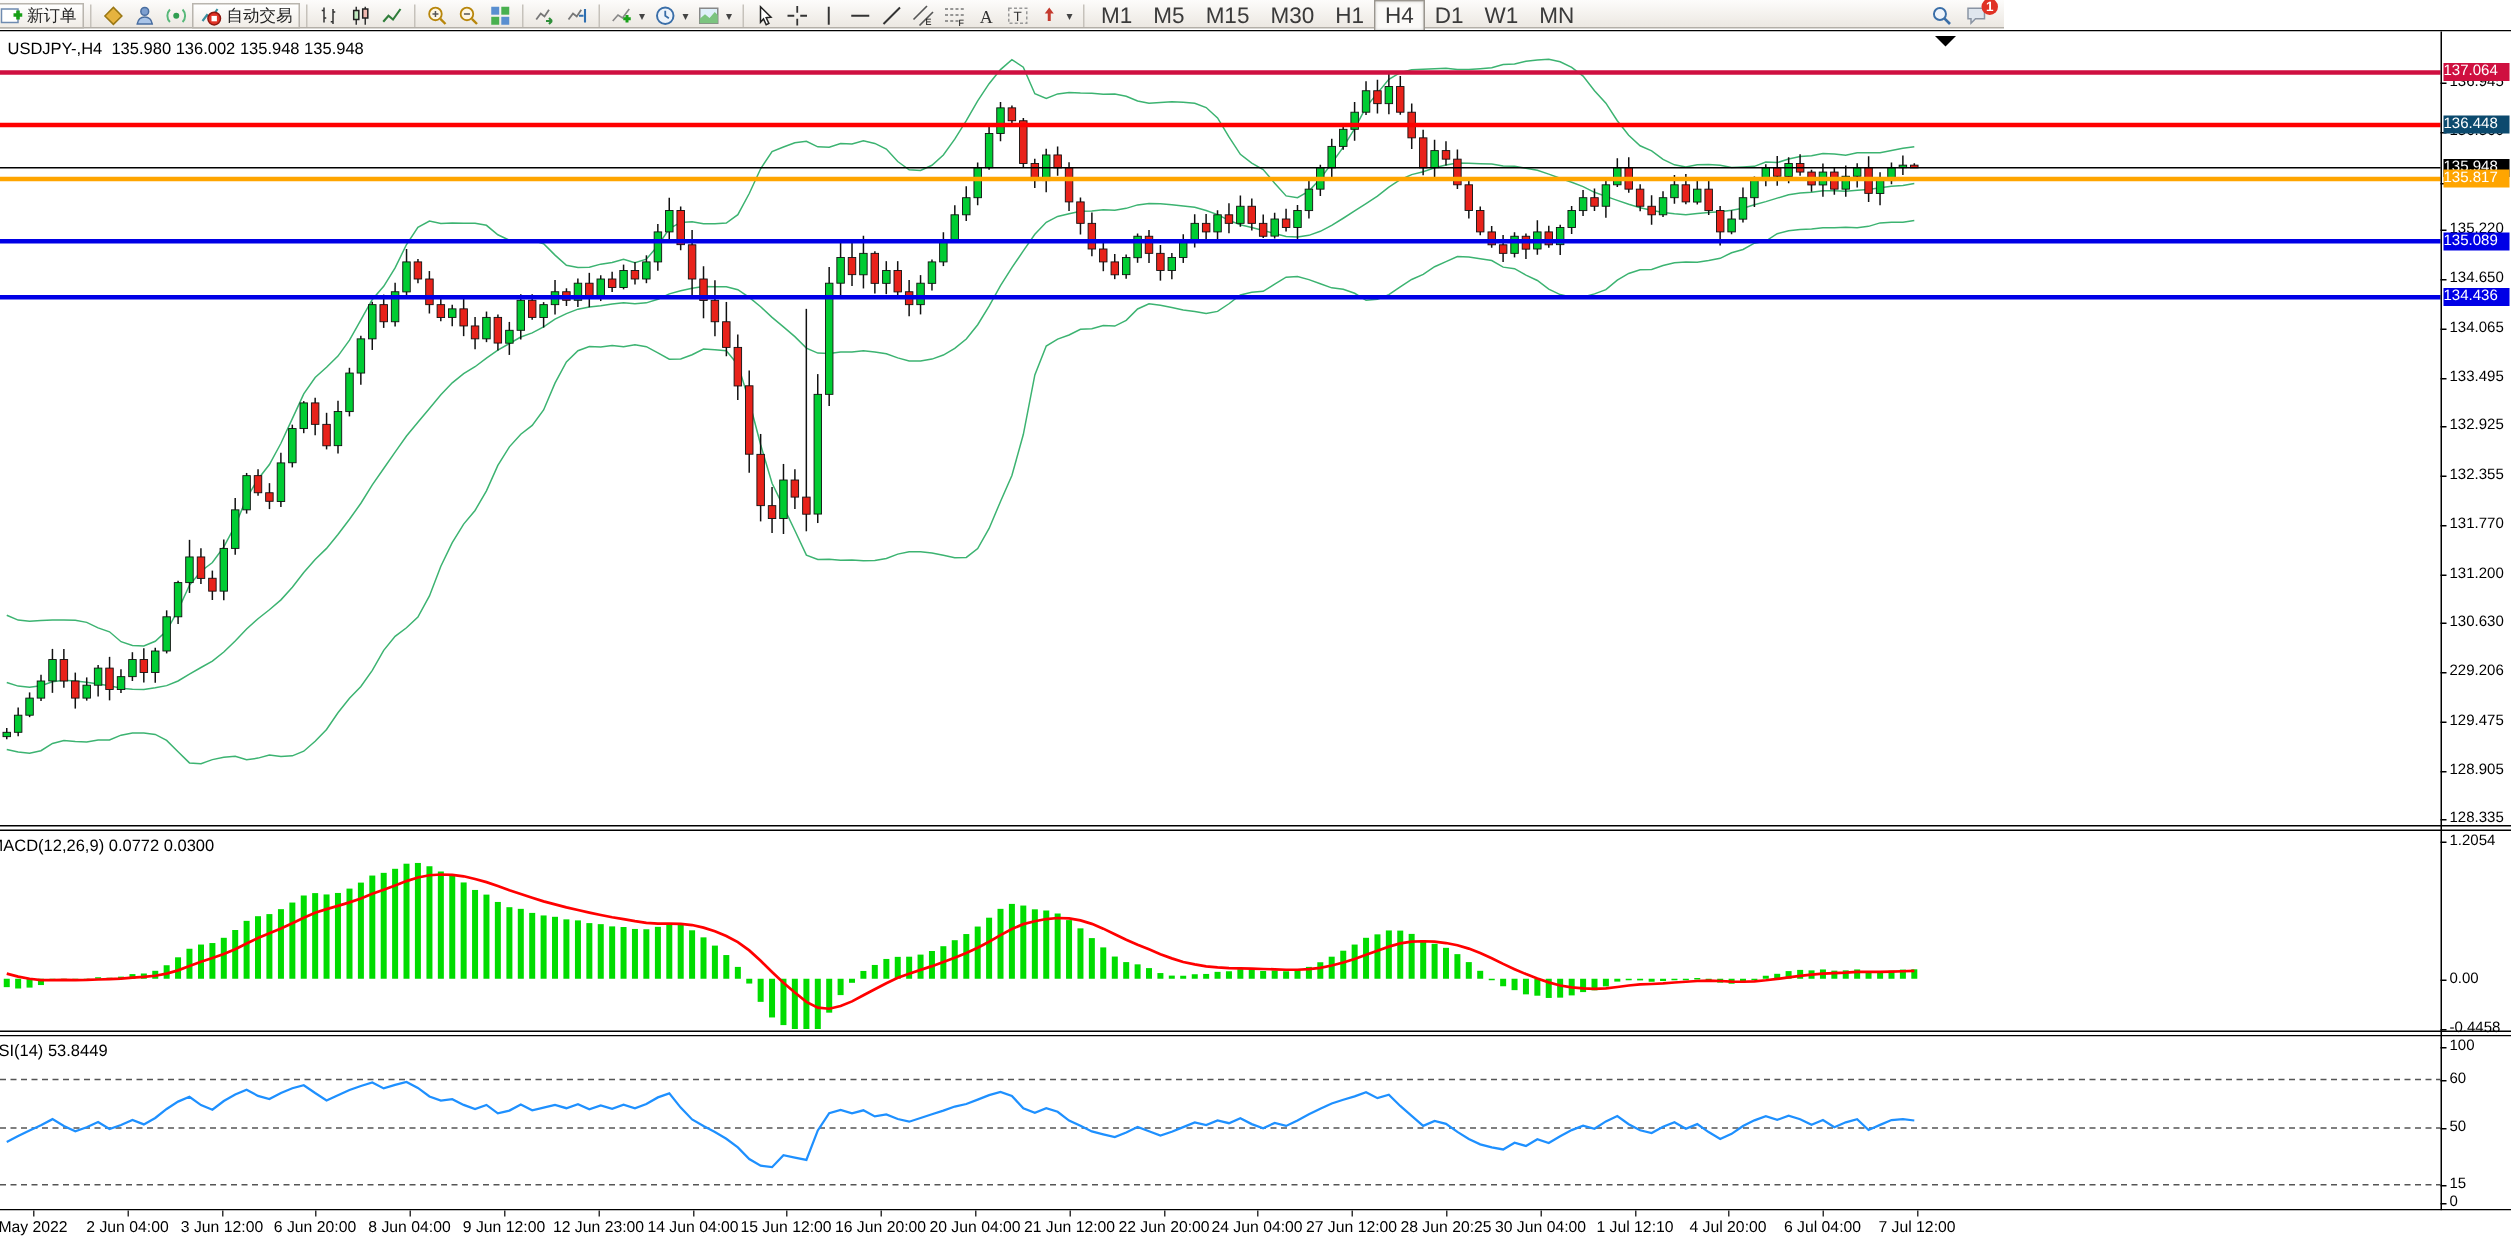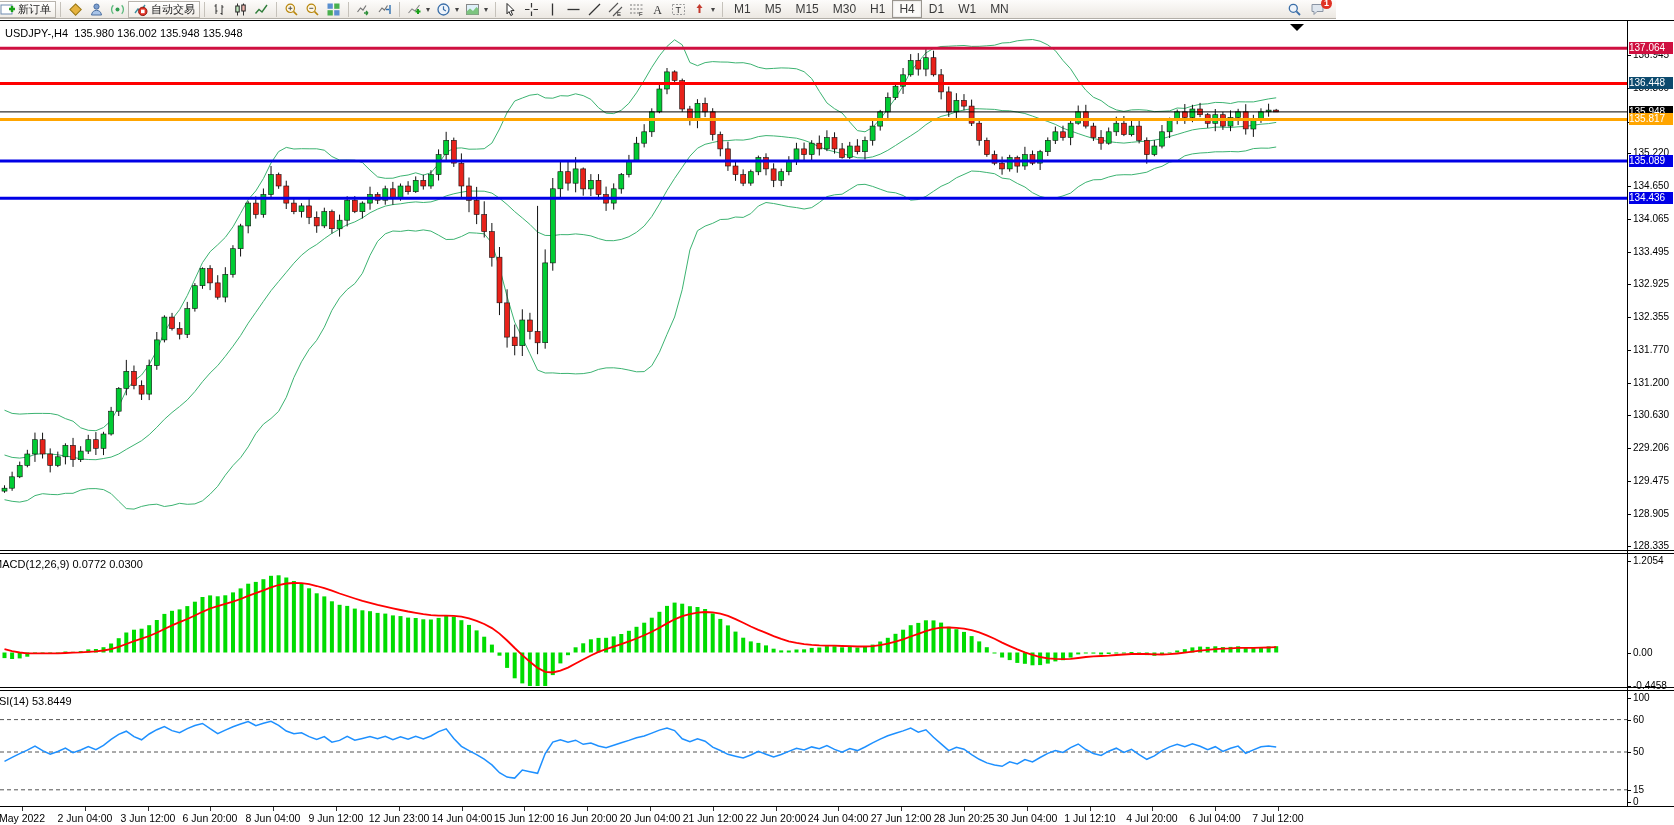--- a/index.html
+++ b/index.html
@@ -5,21 +5,21 @@
   html,body{margin:0;padding:0;background:#fff;}
   #app{position:relative;width:1674px;height:825px;overflow:hidden;font-family:"Liberation Sans",sans-serif;background:#fff;}
   
   #toolbar{position:absolute;left:0;top:0;width:1336px;height:19px;background:linear-gradient(#fdfcfb,#ece8e2);border-bottom:1px solid #b3afa8;display:flex;align-items:flex-start;padding-left:0;box-sizing:border-box;}
   .tb-inner{display:flex;align-items:center;margin-left:-5px;width:100%;}
   .tbtn{display:flex;align-items:center;gap:3px;height:17px;padding:0 2px;background:transparent;border:1px solid transparent;font-family:"Liberation Sans",sans-serif;font-size:11px;color:#222;cursor:default;}
   .tbtn.labeled{border:1px solid #b9b5ae;background:linear-gradient(#ffffff,#f1ede7);padding:0 4px;}
   .tbsep{width:1px;height:15px;background:#c6c2bb;margin:0 4px;flex:0 0 auto;}
   .caret{font-size:8px;color:#444;margin-left:1px;}
   .ico{width:15px;height:15px;display:block;}
-  .tf{font-size:12px;color:#3a3a3a;padding:1px 6px;border:1px solid transparent;}
+  .tf{font-size:15px;color:#3a3a3a;padding:1px 6px;border:1px solid transparent;}
   .tf.active{background:#fbfaf8;border:1px solid #9a968f;box-shadow:inset 0 0 2px #ccc;}
   #tb-right{margin-left:auto;display:flex;align-items:center;gap:8px;padding-right:6px;}
   .balloon{position:relative;}
   .badge{position:absolute;top:-4px;right:-7px;background:#e03225;color:#fff;border-radius:50%;width:11px;height:11px;font-size:9px;line-height:11px;text-align:center;font-weight:bold;}
   
   #chartwin{position:absolute;left:0;top:20px;width:1674px;height:805px;background:#fff;border-top:1px solid #000;box-sizing:content-box;}
   #main-svg,#macd-svg,#rsi-svg{position:absolute;left:0;background:#fff;}
   #main-svg{top:0;}
   .pane-sep{position:absolute;left:0;width:1674px;height:2px;background:#fff;border-top:1px solid #000;border-bottom:1px solid #000;}
   #sep1{top:529px;}

